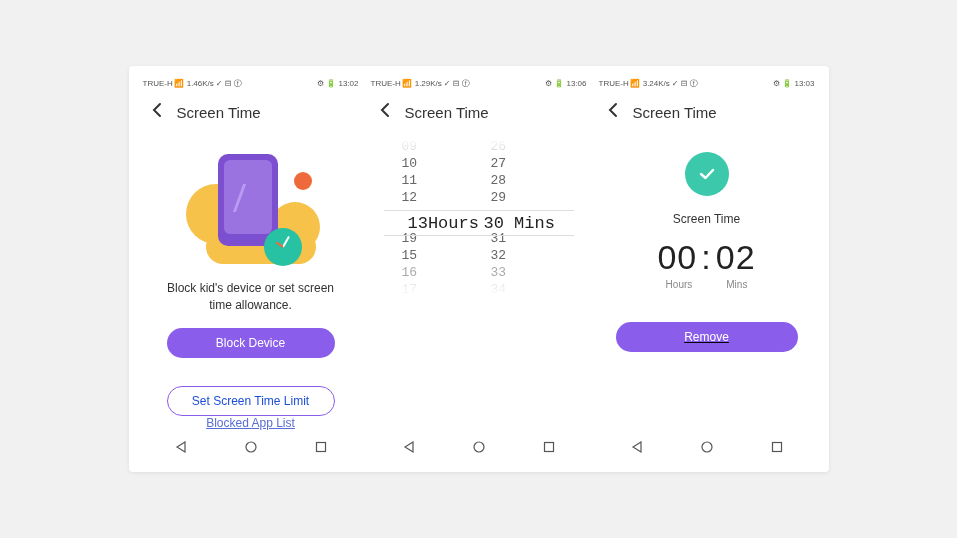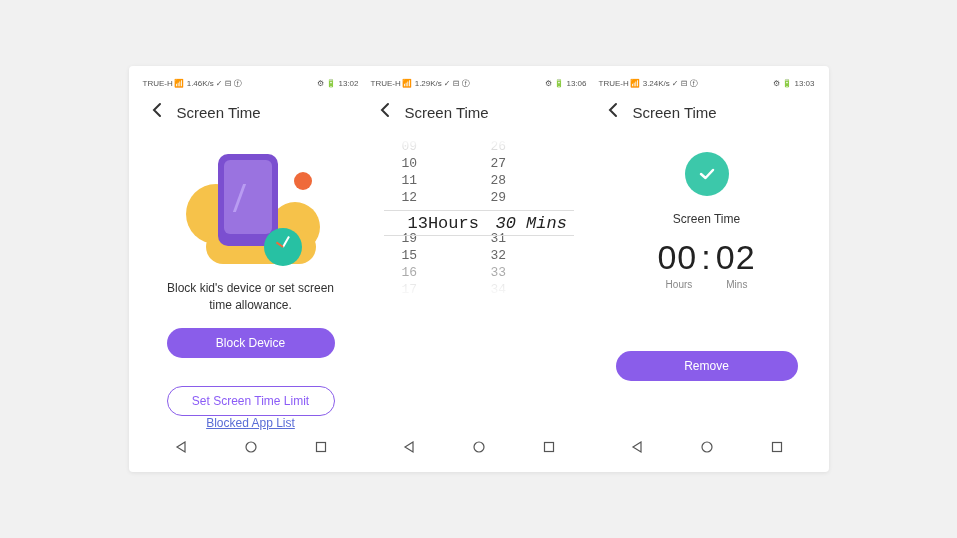--- a/index.html
+++ b/index.html
@@ -105,21 +105,21 @@
     font-weight: 500;
     cursor:pointer;
     border: none;
   }
   .btn-primary {
     background:#8a5dea;
     color:#fff;
   }
   .btn-outline {
     background:#fff;
-    color:#8b5cf6;
+    color:#1d4ed8;
     border:1.5px solid #8a5dea;
   }
   .btn-wrap1 { margin-top: 14px; display:flex; flex-direction:column; gap:28px; align-items:flex-end; }
   .link {
     color:#5a6dd6;
     font-size: 12px;
     text-decoration: underline;
     margin-top: auto;
     margin-bottom: 4px;
     cursor:pointer;
@@ -142,38 +142,38 @@
   .picker .selector {
     position:absolute; left:0; right:0; top:72px; height:26px;
     border-top:1px solid #ddd; border-bottom:1px solid #ddd;
     pointer-events:none;
   }
   .picker .selrow {
     position:absolute; top:72px; height:26px; display:flex; align-items:center;
     font-size:17px; color:#222; width:100%;
   }
   .picker .selrow .h { position:absolute; left:24px; }
-  .picker .selrow .m { position:absolute; left:112px;font-style:italic; }
+  .picker .selrow .m { position:absolute; left:100px; }
   .fade-top { position:absolute; top:0;left:0;right:0;height:18px;background:linear-gradient(#fff,rgba(255,255,255,0));pointer-events:none;}
   .fade-bot { position:absolute; bottom:0;left:0;right:0;height:20px;background:linear-gradient(rgba(255,255,255,0),#fff);pointer-events:none;}
   .btn-wrap2 { margin-top: 30px; }
   
   .check-badge {
     width:44px; height:44px; background:#3cc8aa; border-radius:50%;
     display:flex; align-items:center; justify-content:center; margin-top:10px;
   }
   .s3-title { margin-top:16px; font-size:12px; color:#333; }
   .timer {
     margin-top:12px; font-size:34px; font-weight:400; color:#222; letter-spacing:1px;
     display:flex; gap:4px; align-items:center;
   }
   .timer-labels {
     display:flex; gap:34px; font-size:10px; color:#888; margin-top:2px;
   }
-  .btn-wrap3 { margin-top: 61px; }
+  .btn-wrap3 { margin-top: 32px; text-decoration: underline; }
   
   .navbar {
     height: 30px;
     display:flex;
     align-items:center;
     justify-content:center;
     gap: 48px;
     border-top: none;
   }
   .navbar svg { width:14px; height:14px; }

